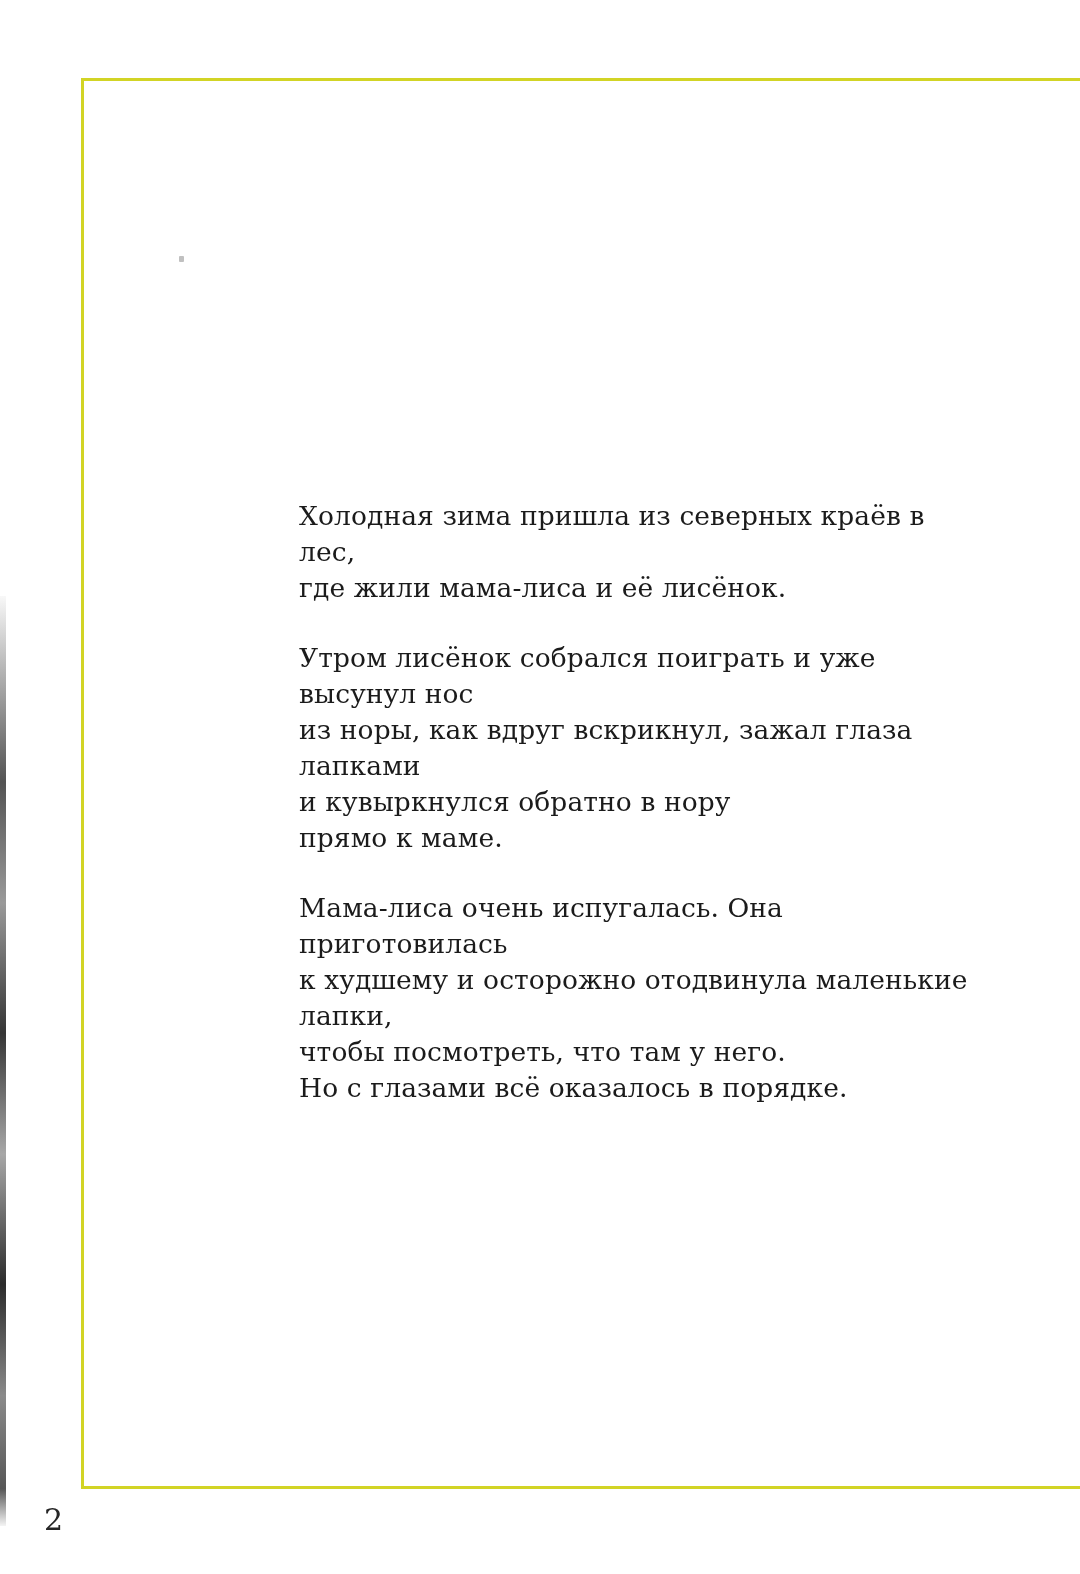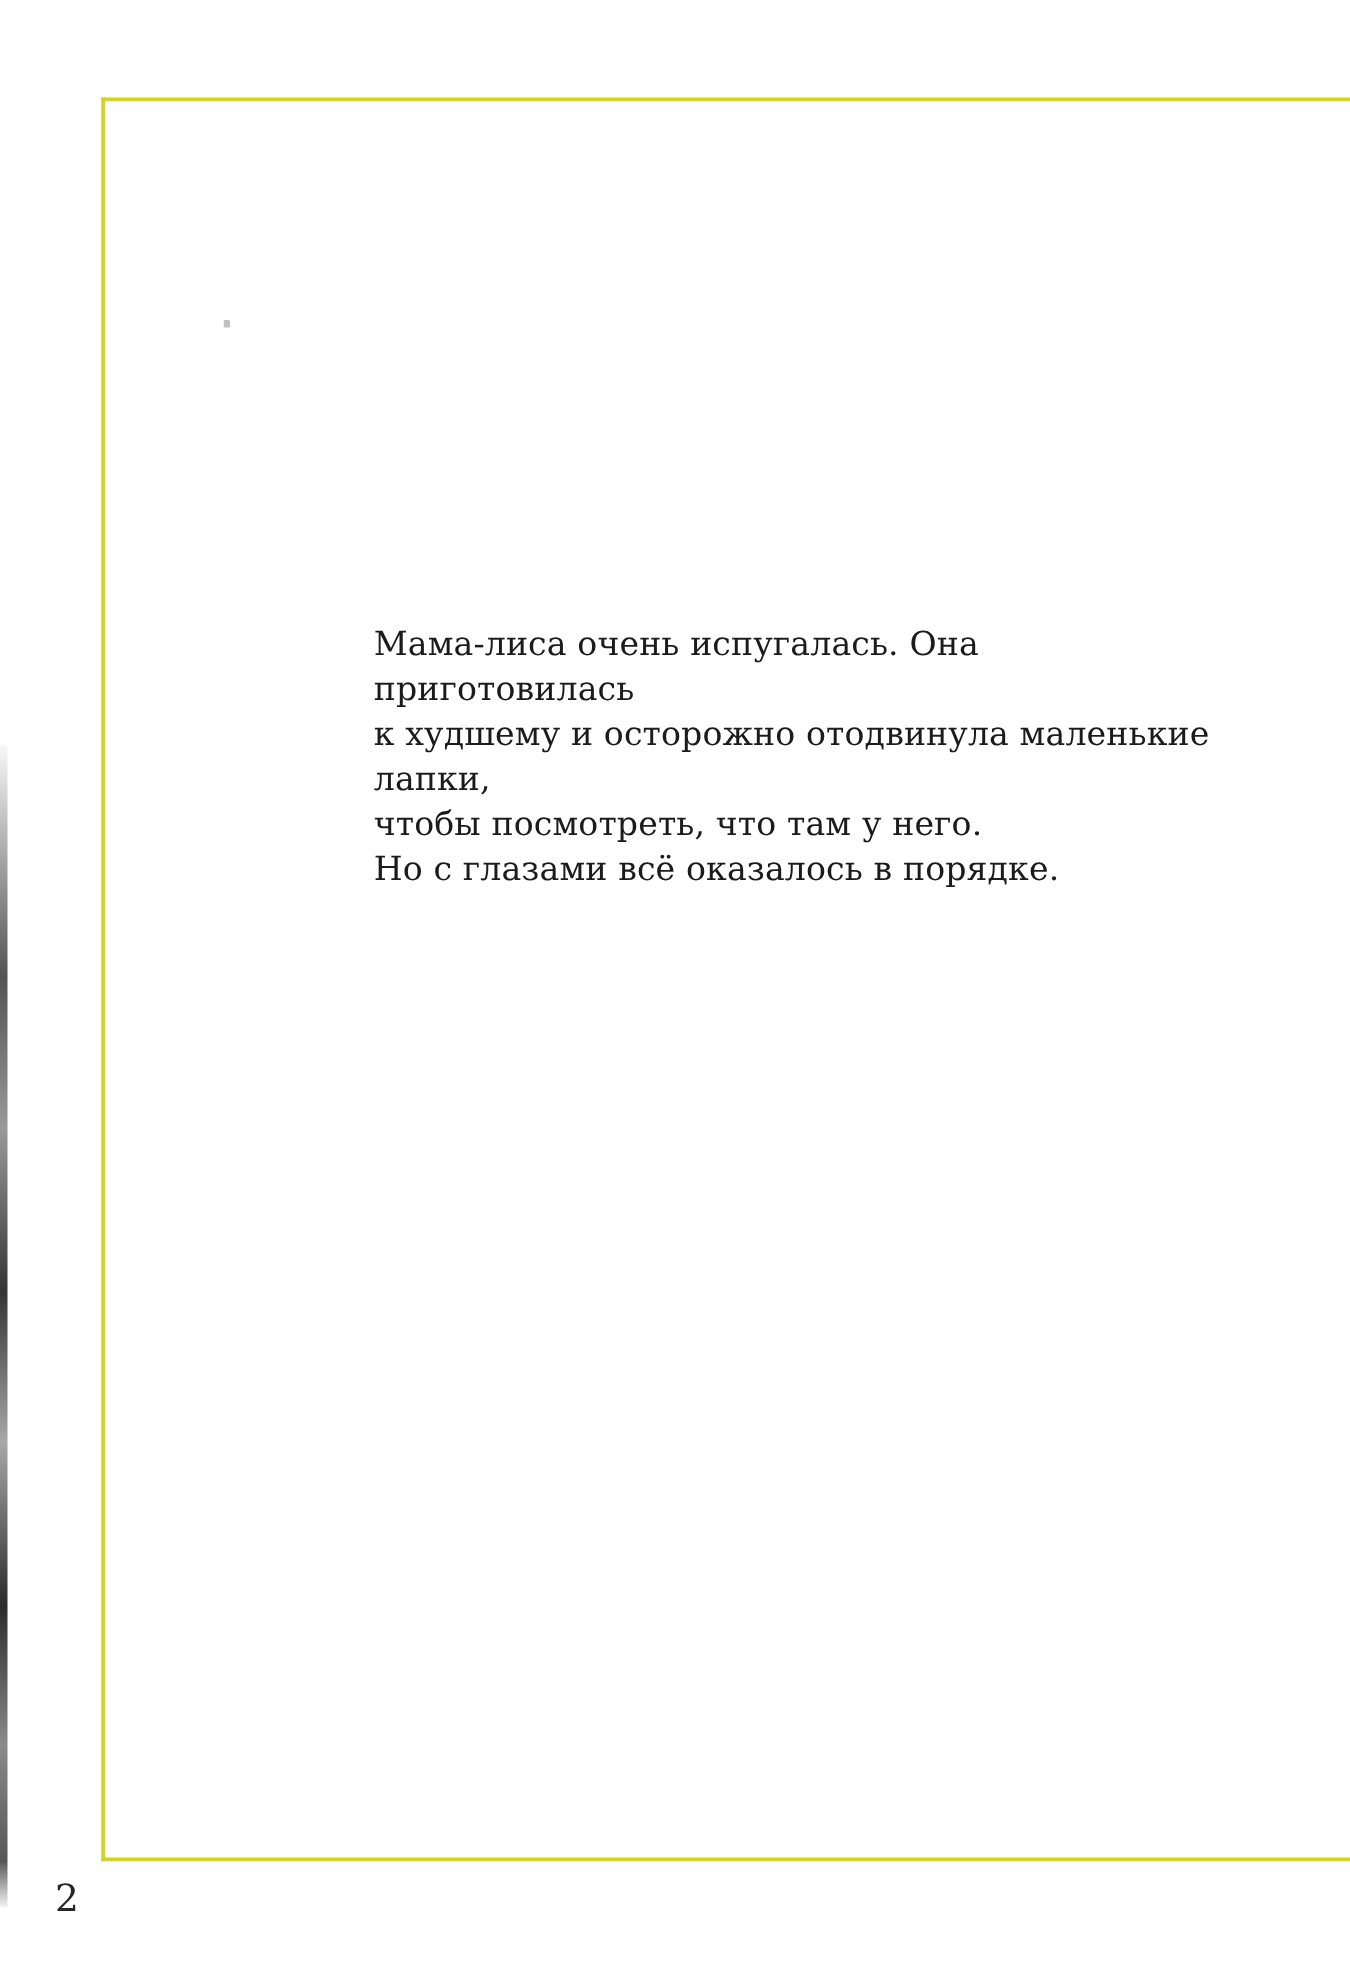--- a/index.html
+++ b/index.html
@@ -106,20 +106,26 @@
 
   <div class="scan-edge"></div>
 
   <div class="frame-top"></div>
   <div class="frame-left"></div>
   <div class="frame-bottom"></div>
 
   <div class="speck"></div>
 
   <div class="text-block">
+    <p class="para">Холодная зима пришла из северных краёв в лес,
+где жили мама-лиса и её лисёнок.</p>
+    <p class="para">Утром лисёнок собрался поиграть и уже высунул нос
+из норы, как вдруг вскрикнул, зажал глаза лапками
+и кувыркнулся обратно в нору
+прямо к маме.</p>
     <p class="para">Мама-лиса очень испугалась. Она приготовилась
 к худшему и осторожно отодвинула маленькие лапки,
 чтобы посмотреть, что там у него.
 Но с глазами всё оказалось в порядке.</p>
   </div>
 
   <div class="folio">2</div>
 
 </div>
 

